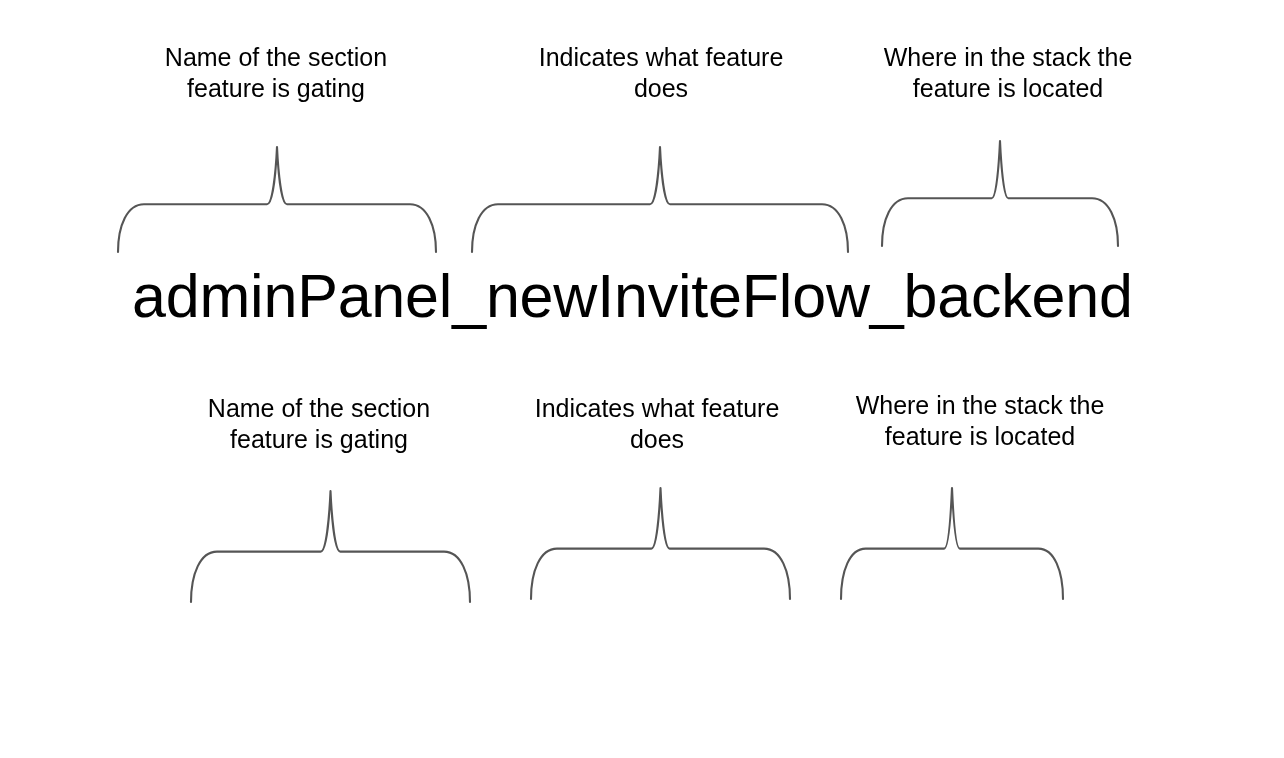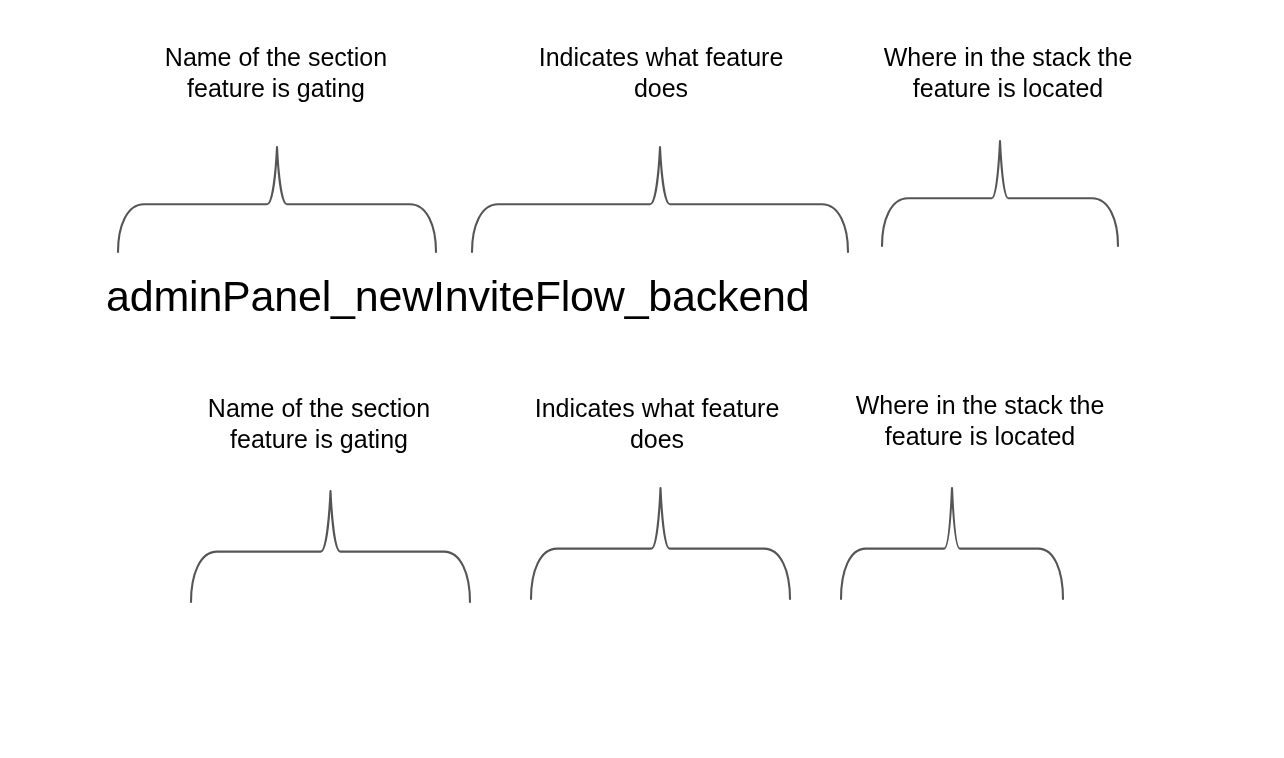--- a/index.html
+++ b/index.html
@@ -55,23 +55,23 @@
 
   
   .flagname {
     position: absolute;
     color: #000000;
     font-family: "Liberation Sans", sans-serif;
     font-weight: 400;
     white-space: pre;
   }
   #flag-row-1 {
-    left: 106px;
+    left: 132px;
     top: 258px;
-    font-size: 43px;
+    font-size: 61px;
     line-height: 76px;
     letter-spacing: -0.2px;
   }
   #flag-row-2 {
     left: 183px;
     top: 623px;
     font-size: 63px;
     line-height: 76px;
     letter-spacing: -0.2px;
   }

